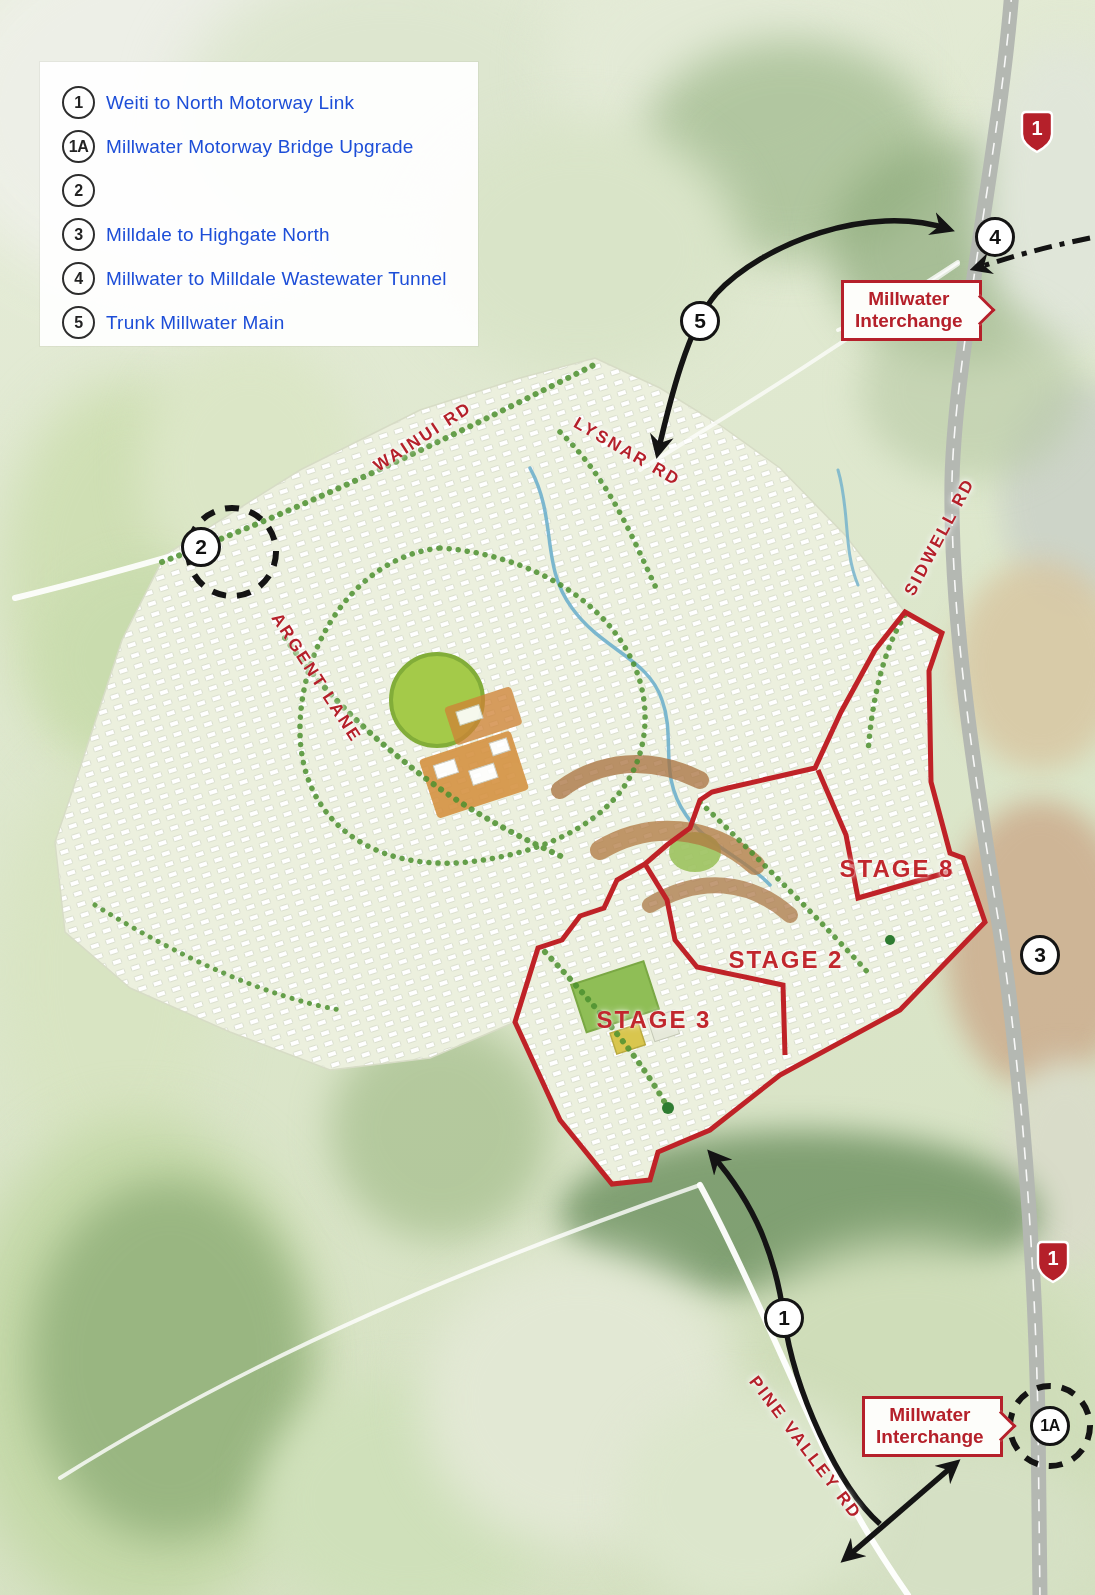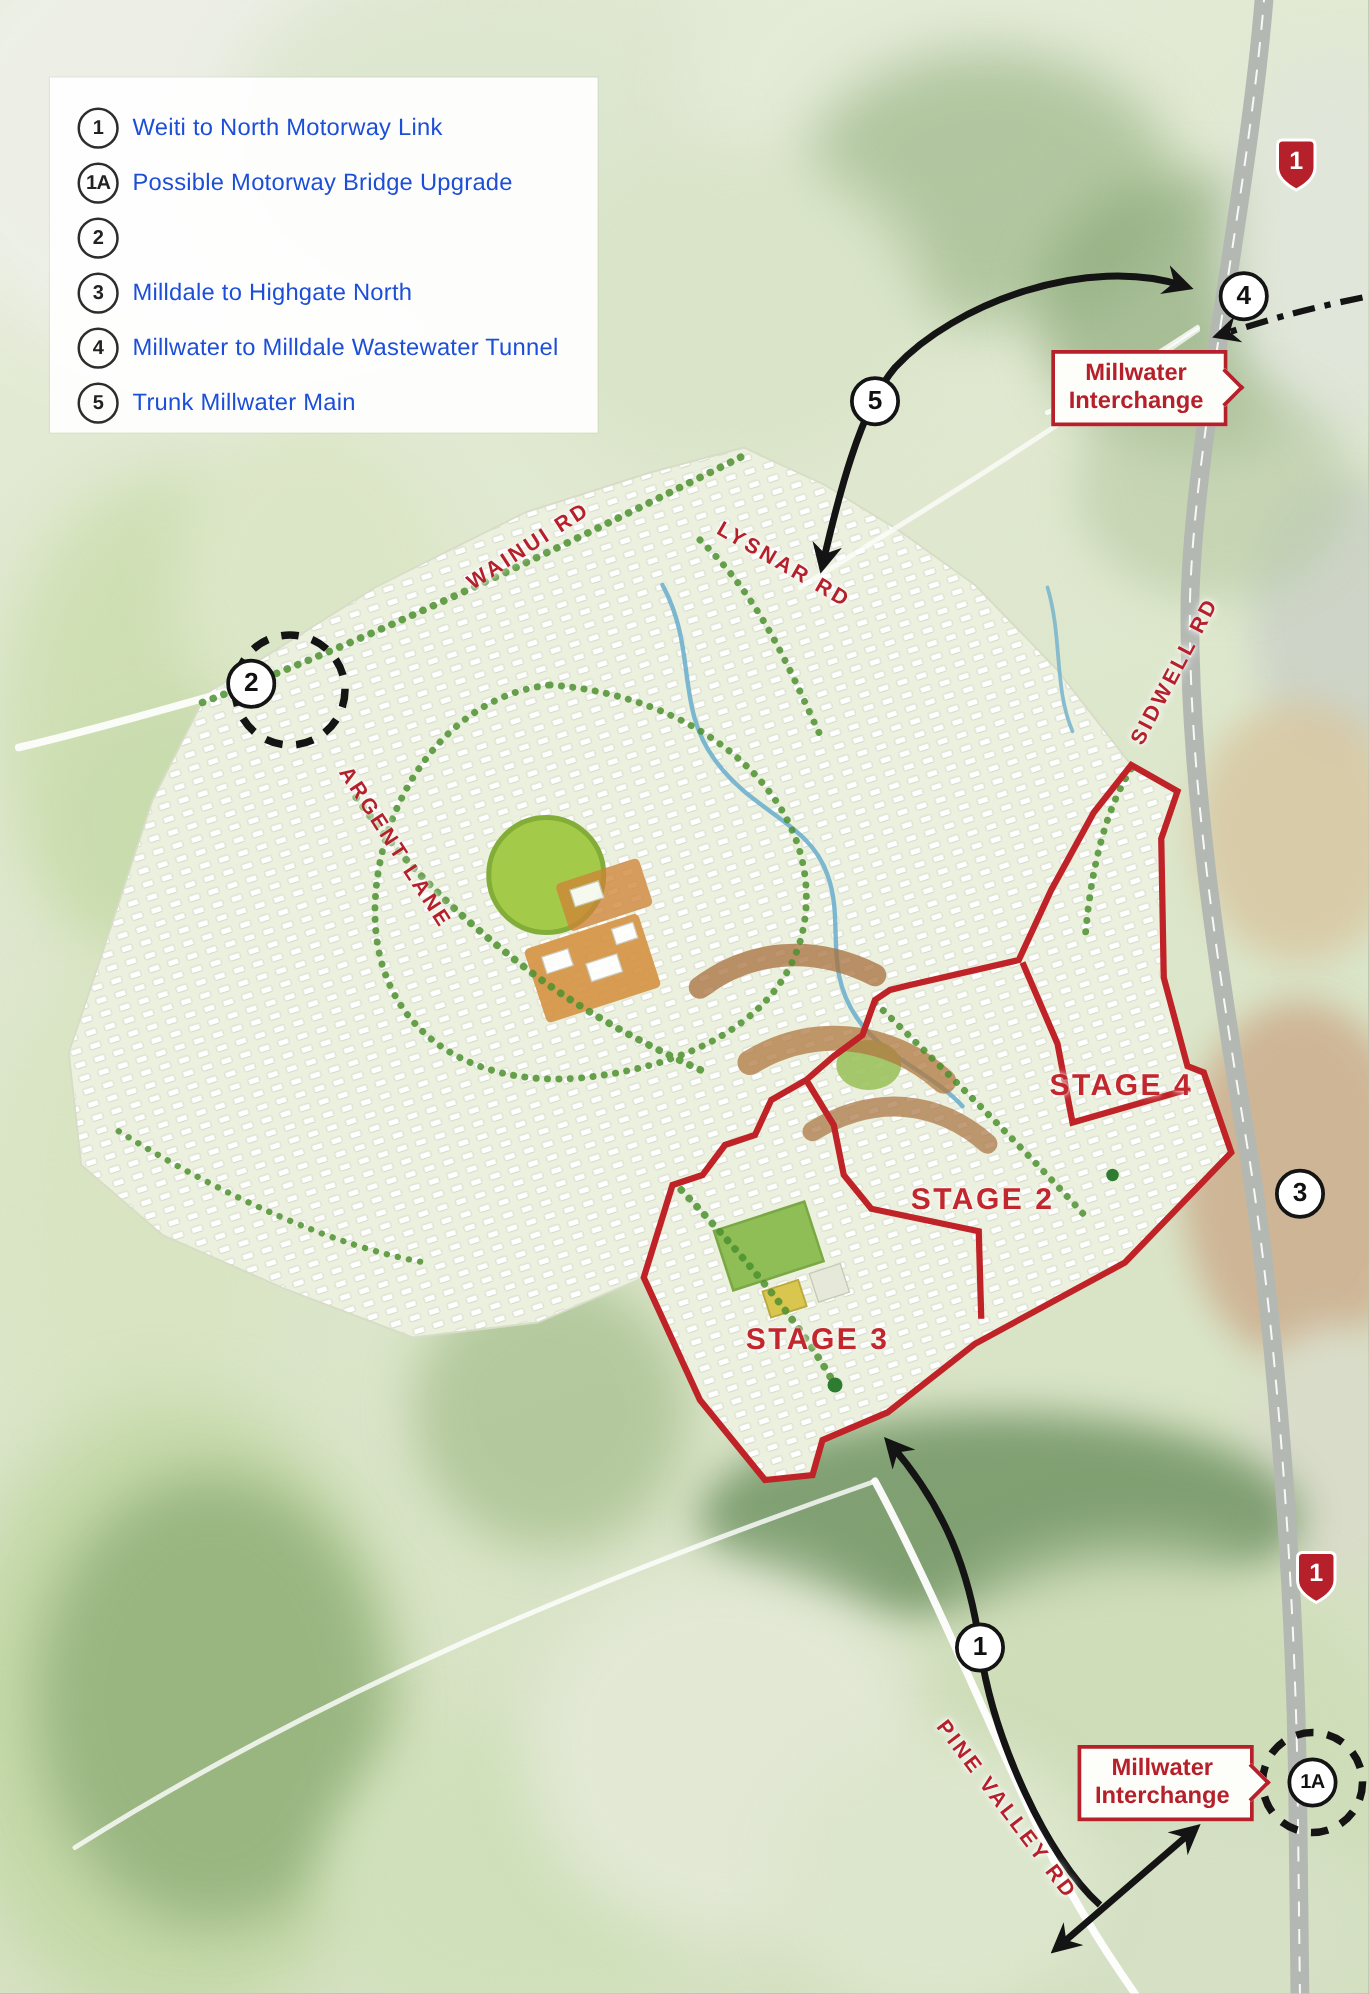--- a/index.html
+++ b/index.html
@@ -183,23 +183,23 @@
   <div class="mk small-font" style="left:1030px;top:1406px;">
       <span>1A</span>
     </div>
 
   <div class="rlabel" style="left:423px;top:437px;--r:-33deg;">WAINUI RD</div>
   <div class="rlabel" style="left:627px;top:452px;--r:30deg;">LYSNAR RD</div>
   <div class="rlabel" style="left:940px;top:537px;--r:-62deg;">SIDWELL RD</div>
   <div class="rlabel" style="left:316px;top:678px;--r:57deg;">ARGENT LANE</div>
   <div class="rlabel" style="left:805px;top:1448px;--r:53deg;">PINE VALLEY RD</div>
 
-  <div class="slabel" style="left:897px;top:869px;">STAGE 4</div>
+  <div class="slabel" style="left:897px;top:869px;">STAGE 8</div>
   <div class="slabel" style="left:786px;top:960px;">STAGE 2</div>
-  <div class="slabel" style="left:654px;top:1072px;text-align:center;">STAGE 3</div>
+  <div class="slabel" style="left:654px;top:1020px;text-align:center;">STAGE 3</div>
 
   <div class="callout" style="left:841px;top:280px;">
     <div>Millwater</div>
     <div>Interchange</div>
   </div>
   <div class="callout" style="left:862px;top:1396px;">
     <div>Millwater</div>
     <div>Interchange</div>
   </div>
 
@@ -217,21 +217,21 @@
   </div>
 
   <div id="legend">
     <ul>
       <li>
         <span class="lnum">1</span>
         <span class="ltext">Weiti to North Motorway Link</span>
       </li>
       <li>
         <span class="lnum">1A</span>
-        <span class="ltext">Possible Motorway Bridge Upgrade</span>
+        <span class="ltext">Millwater Motorway Bridge Upgrade</span>
       </li>
       <li>
         <span class="lnum">2</span>
       </li>
       <li>
         <span class="lnum">3</span>
         <span class="ltext">Milldale to Highgate North</span>
       </li>
       <li>
         <span class="lnum">4</span>

